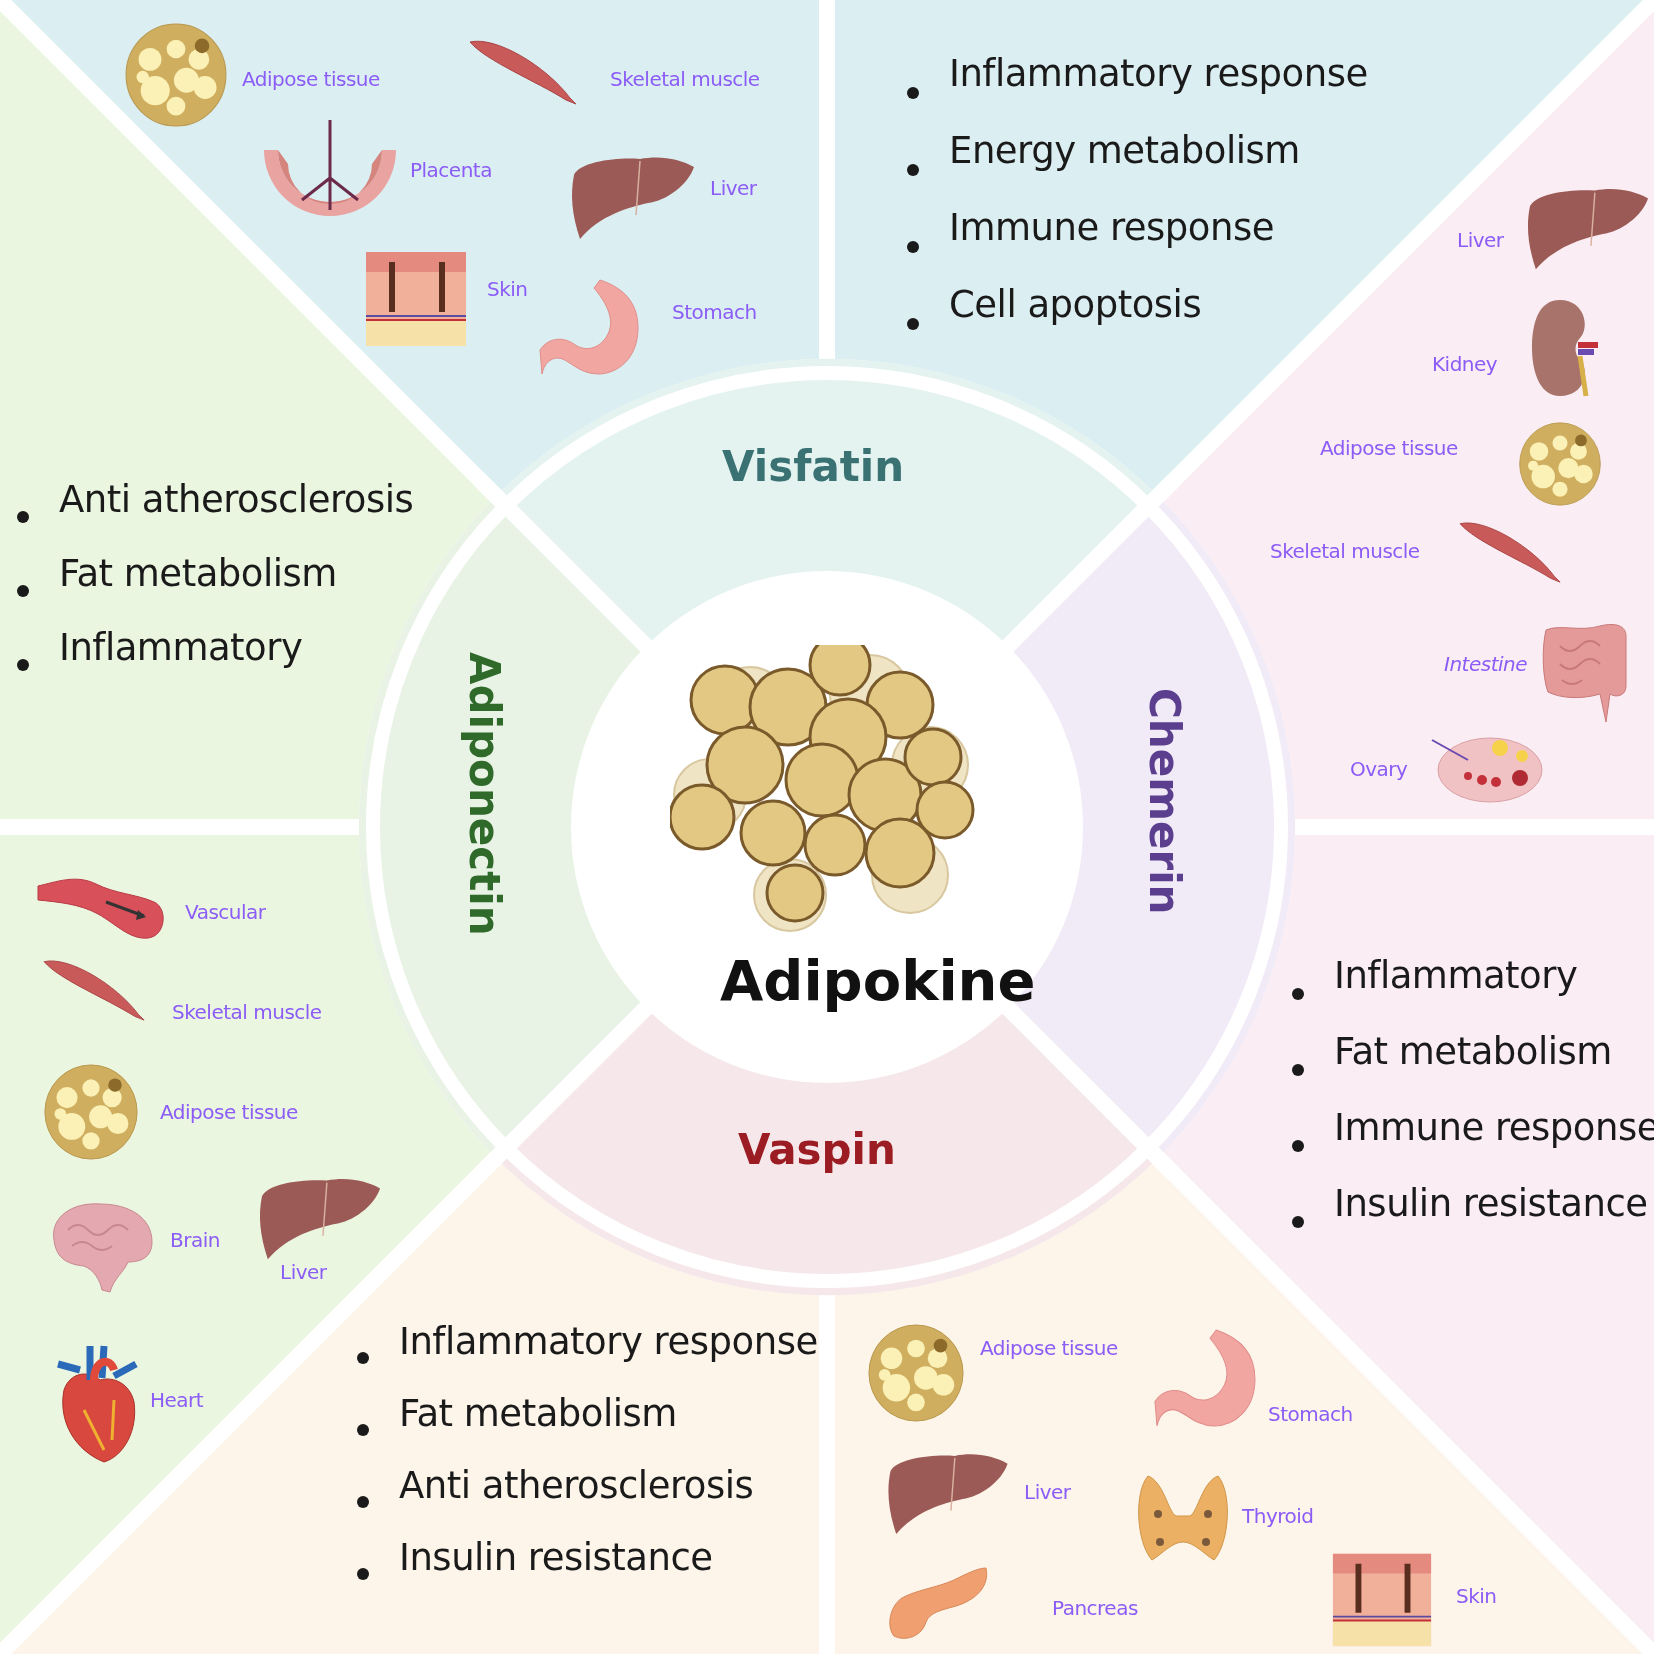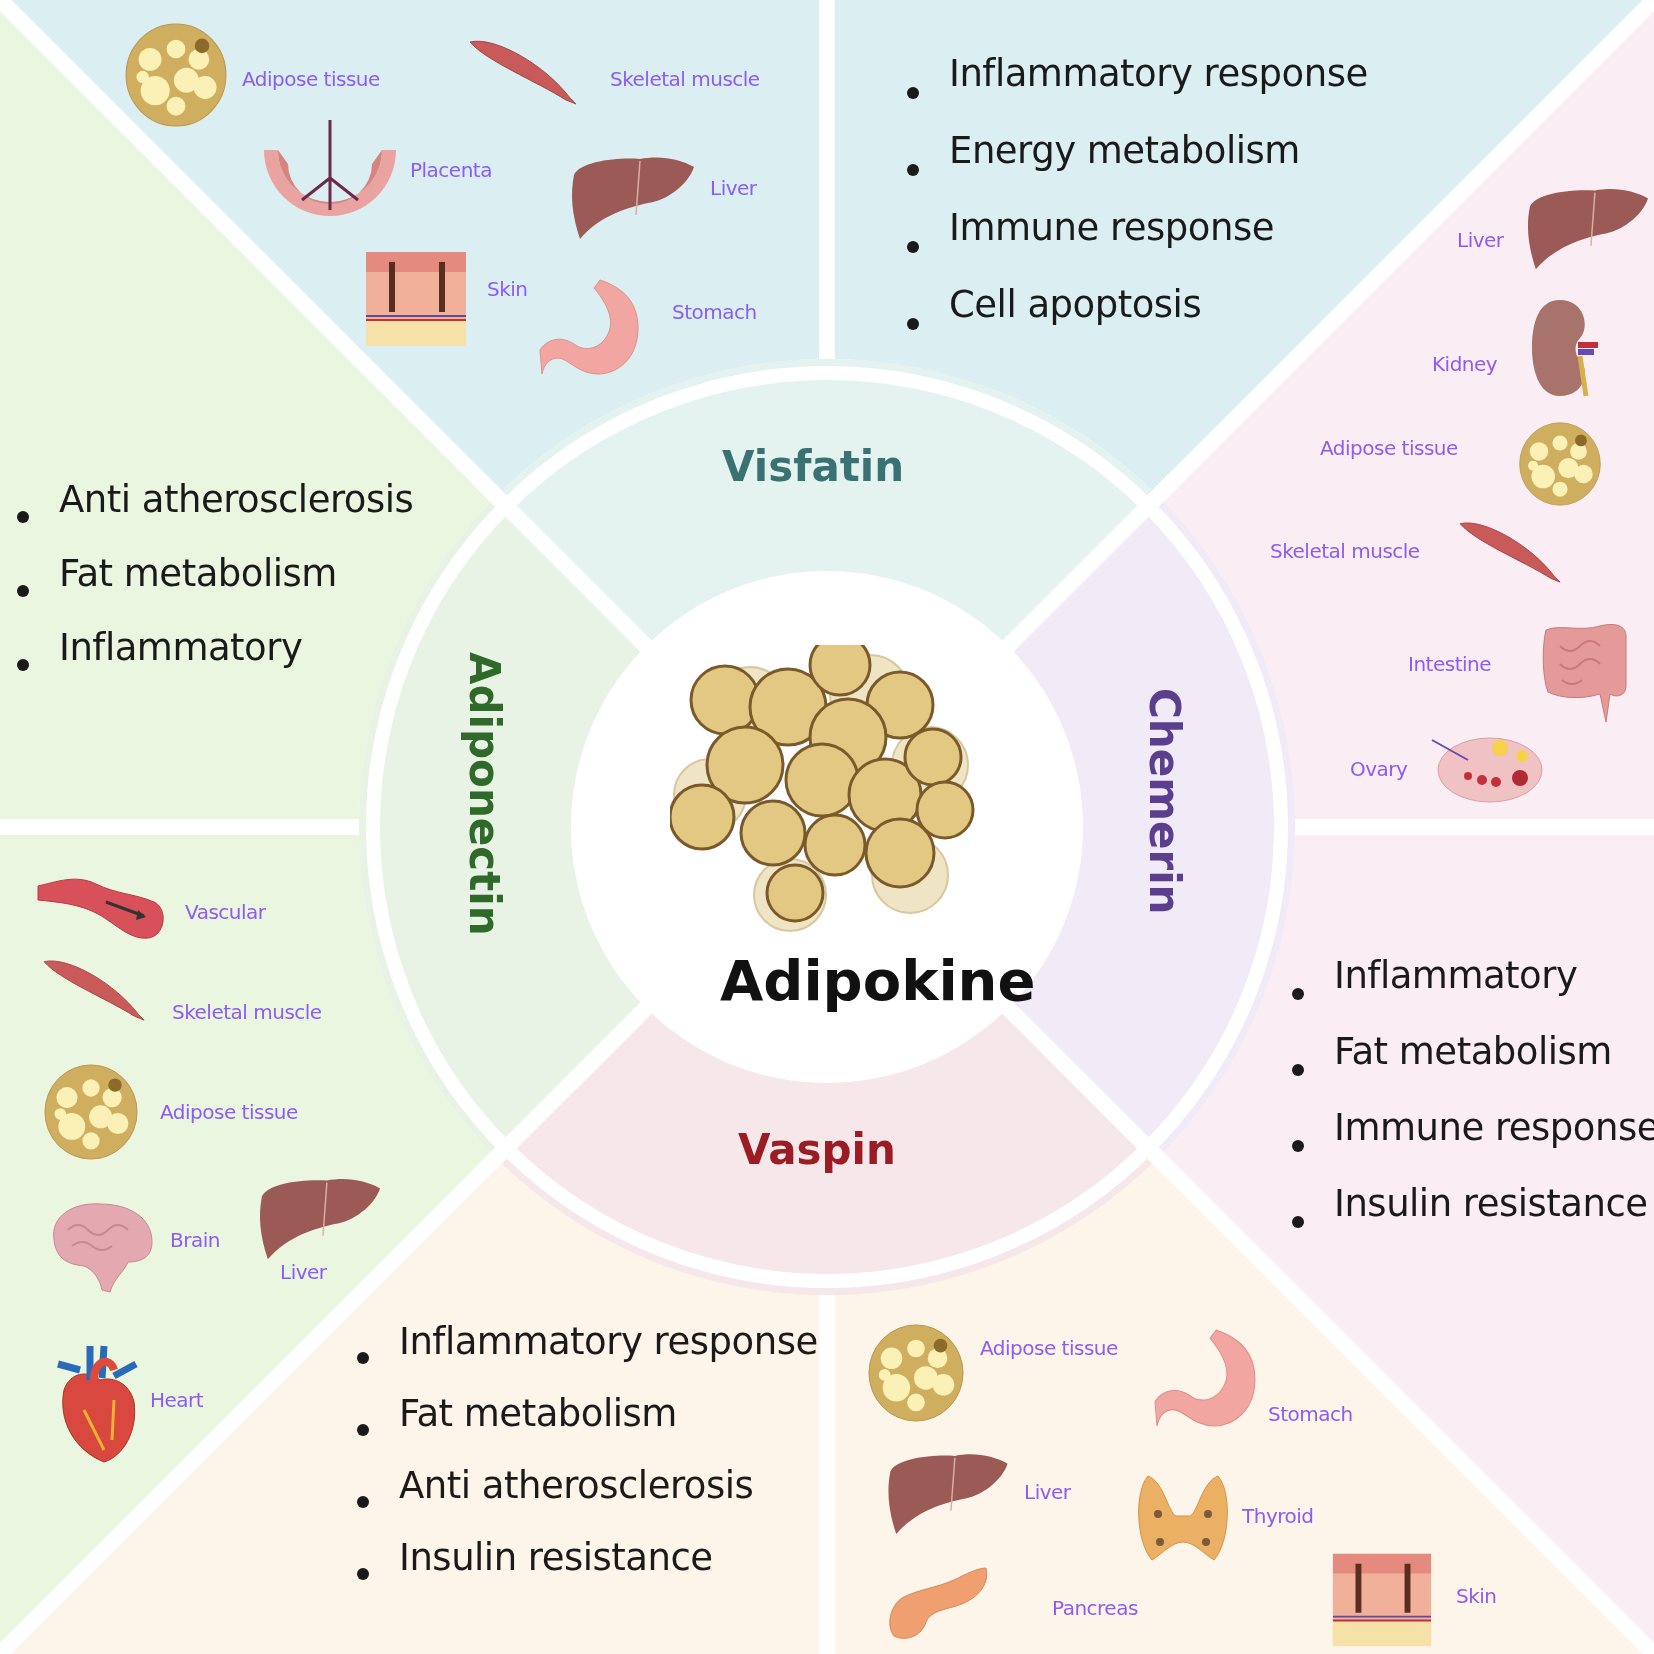--- a/index.html
+++ b/index.html
@@ -163,21 +163,21 @@
       <circle cx="18" cy="52" r="6"></circle>
     </g>
     <circle cx="75" cy="22" r="7" fill="#8b6a2a"></circle>
   </svg>
 
 <div class="lbl" style="left:1270px;top:539px;">Skeletal muscle</div>
 <svg class="icon" style="left:1456px;top:518px;width:112px;height:66px" viewBox="0 0 118 70">
     <path d="M4,6 C30,0 80,30 104,62 L110,68 L100,64 C70,45 20,25 4,6Z" fill="#c85a5a" stroke="#a84444"></path>
   </svg>
 
-<div class="lbl" style="left:1408px;top:652px;">Intestine</div>
+<div class="lbl" style="left:1444px;top:652px;font-style:italic;">Intestine</div>
 <svg class="icon" style="left:1540px;top:616px;width:90px;height:108px" viewBox="0 0 90 108">
     <path d="M6,14 C20,8 40,16 60,10 C76,6 86,10 86,20 L86,70 C86,80 76,82 70,78 L66,106 L60,78 C40,84 20,82 8,76 C2,60 2,30 6,14Z" fill="#e59a9a" stroke="#c87a7a"></path>
     <path d="M20,30 q10,10 20,0 q10,-10 20,0 M20,48 q10,10 20,0 q10,-10 20,0 M22,64 q10,8 20,0" stroke="#c87a7a" fill="none" stroke-width="2"></path>
   </svg>
 
 <div class="lbl" style="left:1350px;top:757px;">Ovary</div>
 <svg class="icon" style="left:1428px;top:730px;width:116px;height:74px" viewBox="0 0 116 74">
     <ellipse cx="62" cy="40" rx="52" ry="32" fill="#f1c2c4" stroke="#d8a0a4"></ellipse>
     <circle cx="72" cy="18" r="8" fill="#f6d24a"></circle>
     <circle cx="94" cy="26" r="6" fill="#f6d24a"></circle>

